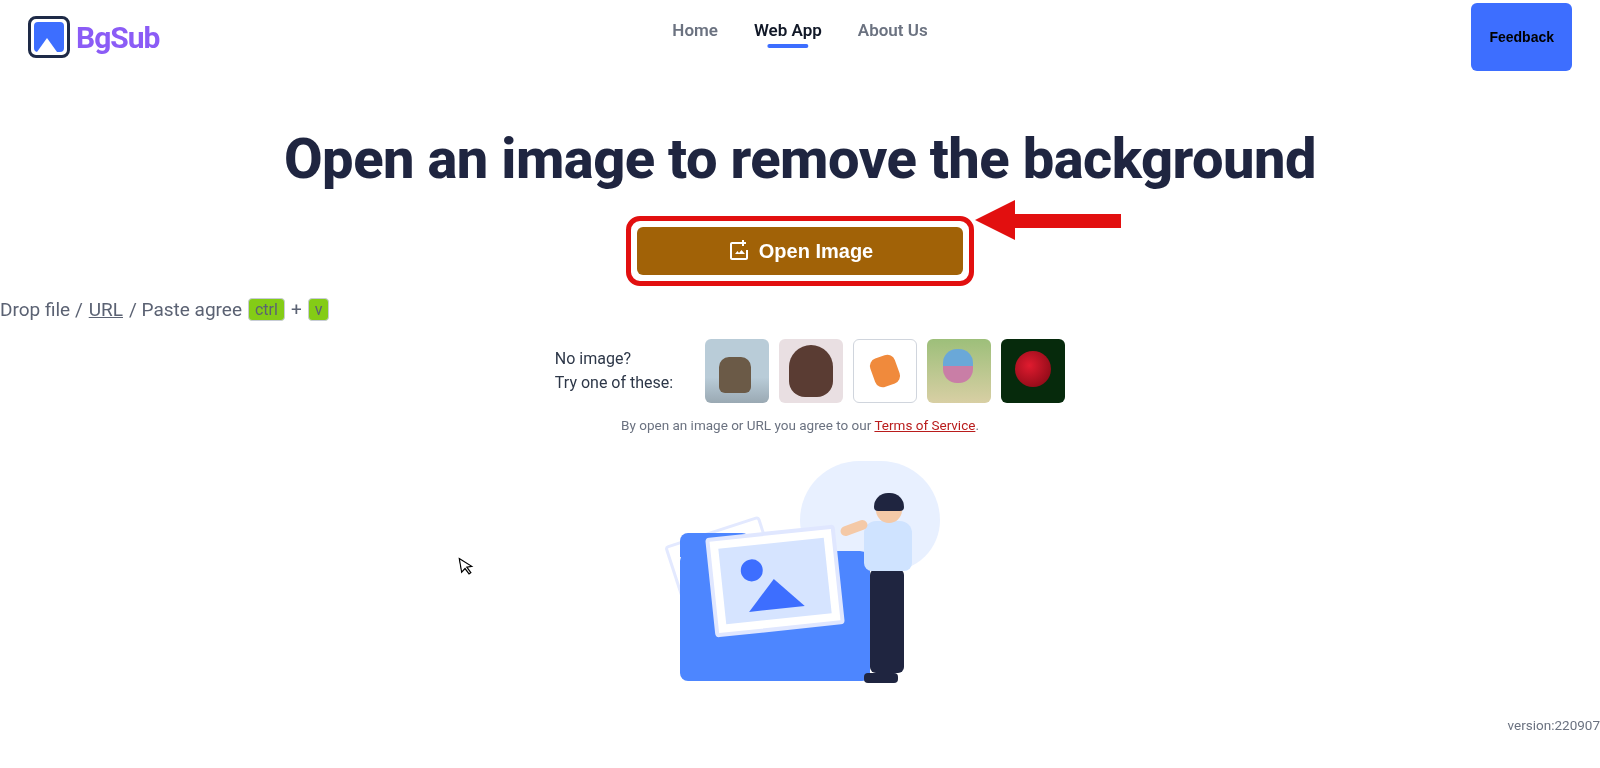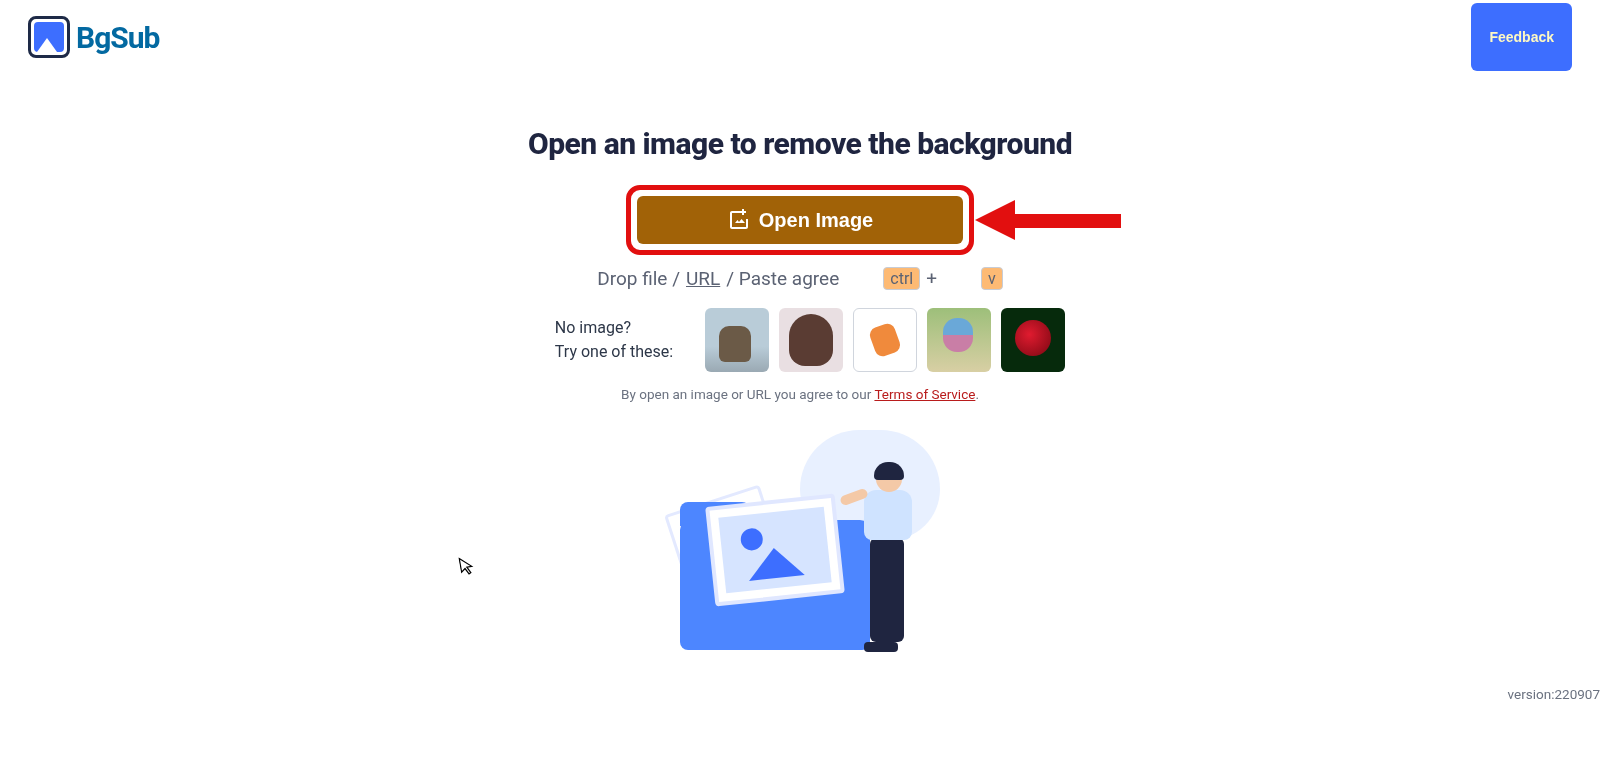--- a/index.html
+++ b/index.html
@@ -43,21 +43,21 @@
     position: absolute;
     bottom: 3px; left: 6px;
     width: 0; height: 0;
     border-left: 10px solid transparent;
     border-right: 10px solid transparent;
     border-bottom: 14px solid #fff;
   }
   .logo-text {
     font-size: 30px;
     font-weight: 700;
-    color: #0369a1;
+    color: #8b5cf6;
     letter-spacing: -1px;
   }
   .nav {
     display: flex;
     gap: 36px;
     position: absolute;
     left: 50%;
     transform: translateX(-50%);
     top: 20px;
   }
@@ -77,35 +77,35 @@
     position: absolute;
     left: 20%;
     right: 20%;
     bottom: -2px;
     height: 4px;
     border-radius: 2px;
     background: #3d6eff;
   }
   .feedback-btn {
     background: #3d6eff;
-    color: #fef9c3;
+    color: #000000;
     font-weight: 600;
     font-size: 14px;
     padding: 26px 18px;
     border-radius: 6px;
     border: none;
     cursor: pointer;
   }
   
   .main {
     text-align: center;
     padding-top: 64px;
   }
   .title {
-    font-size: 30px;
+    font-size: 56px;
     font-weight: 800;
     color: #1f2540;
     letter-spacing: -0.5px;
   }
   .open-wrap {
     margin-top: 24px;
     display: inline-block;
     border: 5px solid #e20f0f;
     border-radius: 14px;
     padding: 6px;
@@ -123,35 +123,33 @@
     display: inline-flex;
     align-items: center;
     gap: 8px;
   }
   .open-btn svg { width: 24px; height: 24px; fill: #fff; }
   .drop-line {
     margin-top: 12px;
     font-size: 19px;
     color: #5b6273;
     display: flex;
-    justify-content: center;
     align-items: center;
     gap: 6px;
   }
   .drop-line .url { text-decoration: underline; cursor: pointer; }
   .kbd {
     display: inline-block;
     border: 1px solid #c7ccd6;
     border-radius: 4px;
-    background: #fdba74;
+    background: #84cc16;
     padding: 1px 6px;
     font-size: 16px;
     color: #5b6273;
     font-family: inherit;
-    margin-left: 38px;
   }
   .samples-row {
     margin-top: 18px;
     display: flex;
     justify-content: center;
     align-items: center;
     gap: 32px;
     margin-left: 20px;
   }
   .samples-text {
@@ -279,20 +277,25 @@
 
 <header class="header">
   <div class="logo">
     <div class="logo-icon">
       <div class="logo-icon-inner"></div>
       <div class="logo-mountain"></div>
     </div>
     <span class="logo-text">BgSub</span>
   </div>
 
+  <nav class="nav">
+    <div class="nav-item">Home</div>
+    <div class="nav-item active">Web App</div>
+    <div class="nav-item">About Us</div>
+  </nav>
 
   <button class="feedback-btn">Feedback</button>
 </header>
 
 <main class="main">
   <h1 class="title">Open an image to remove the background</h1>
 
   <div class="open-wrap">
     <button class="open-btn">
       <svg viewBox="0 0 24 24">

